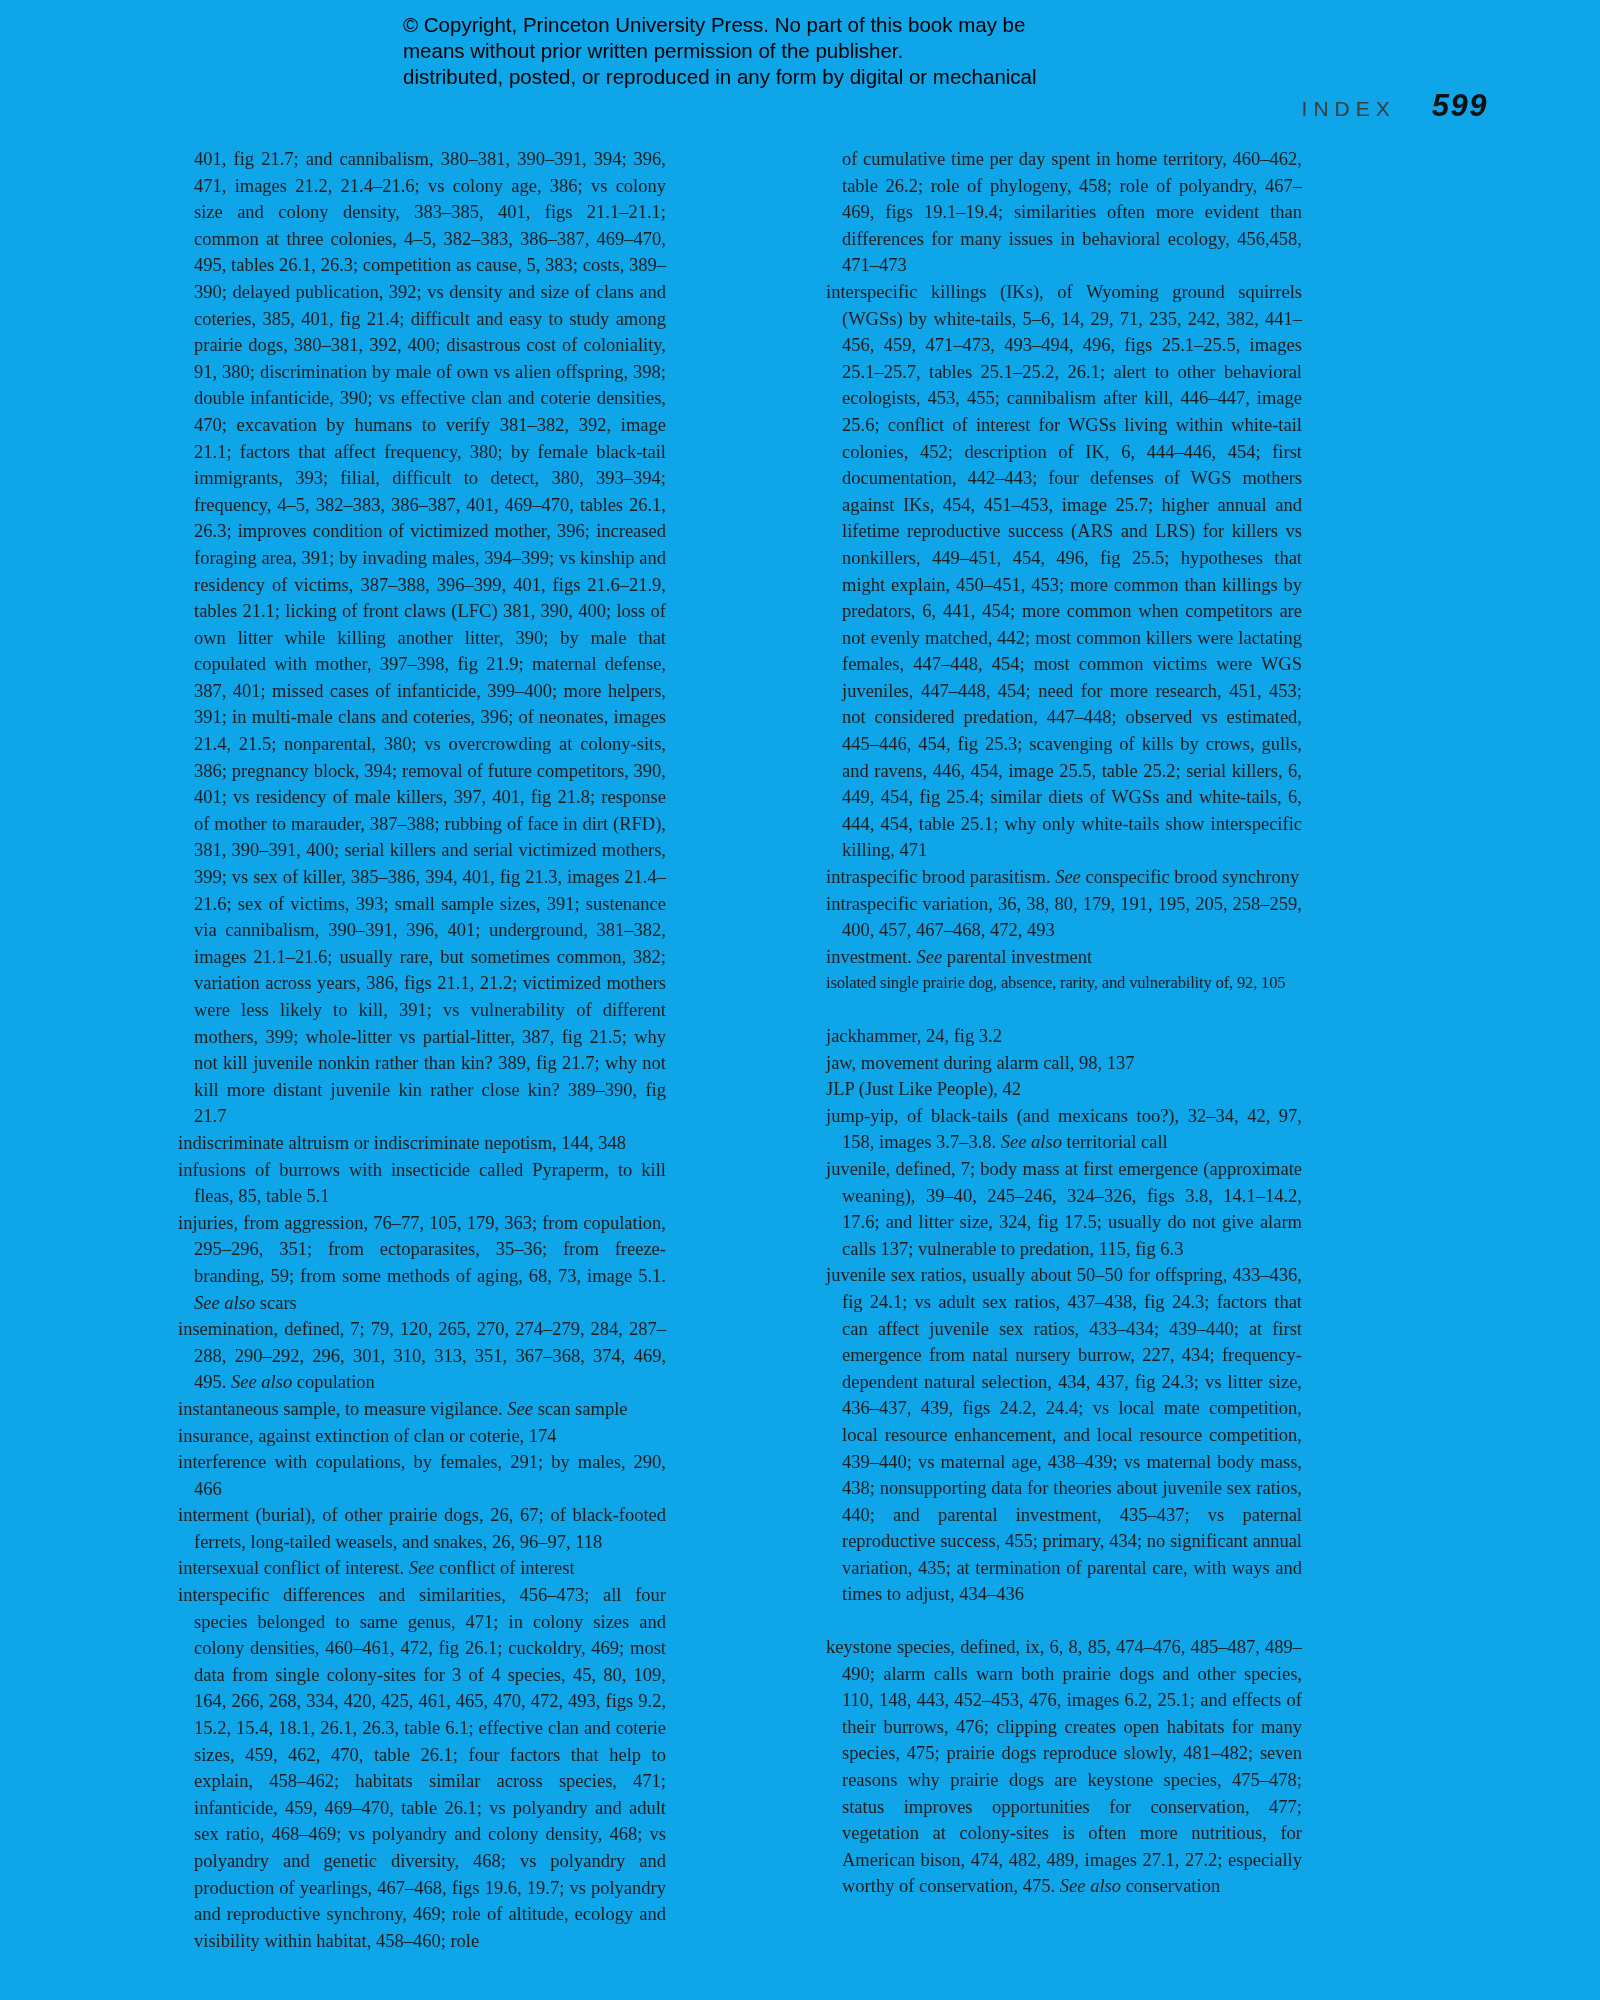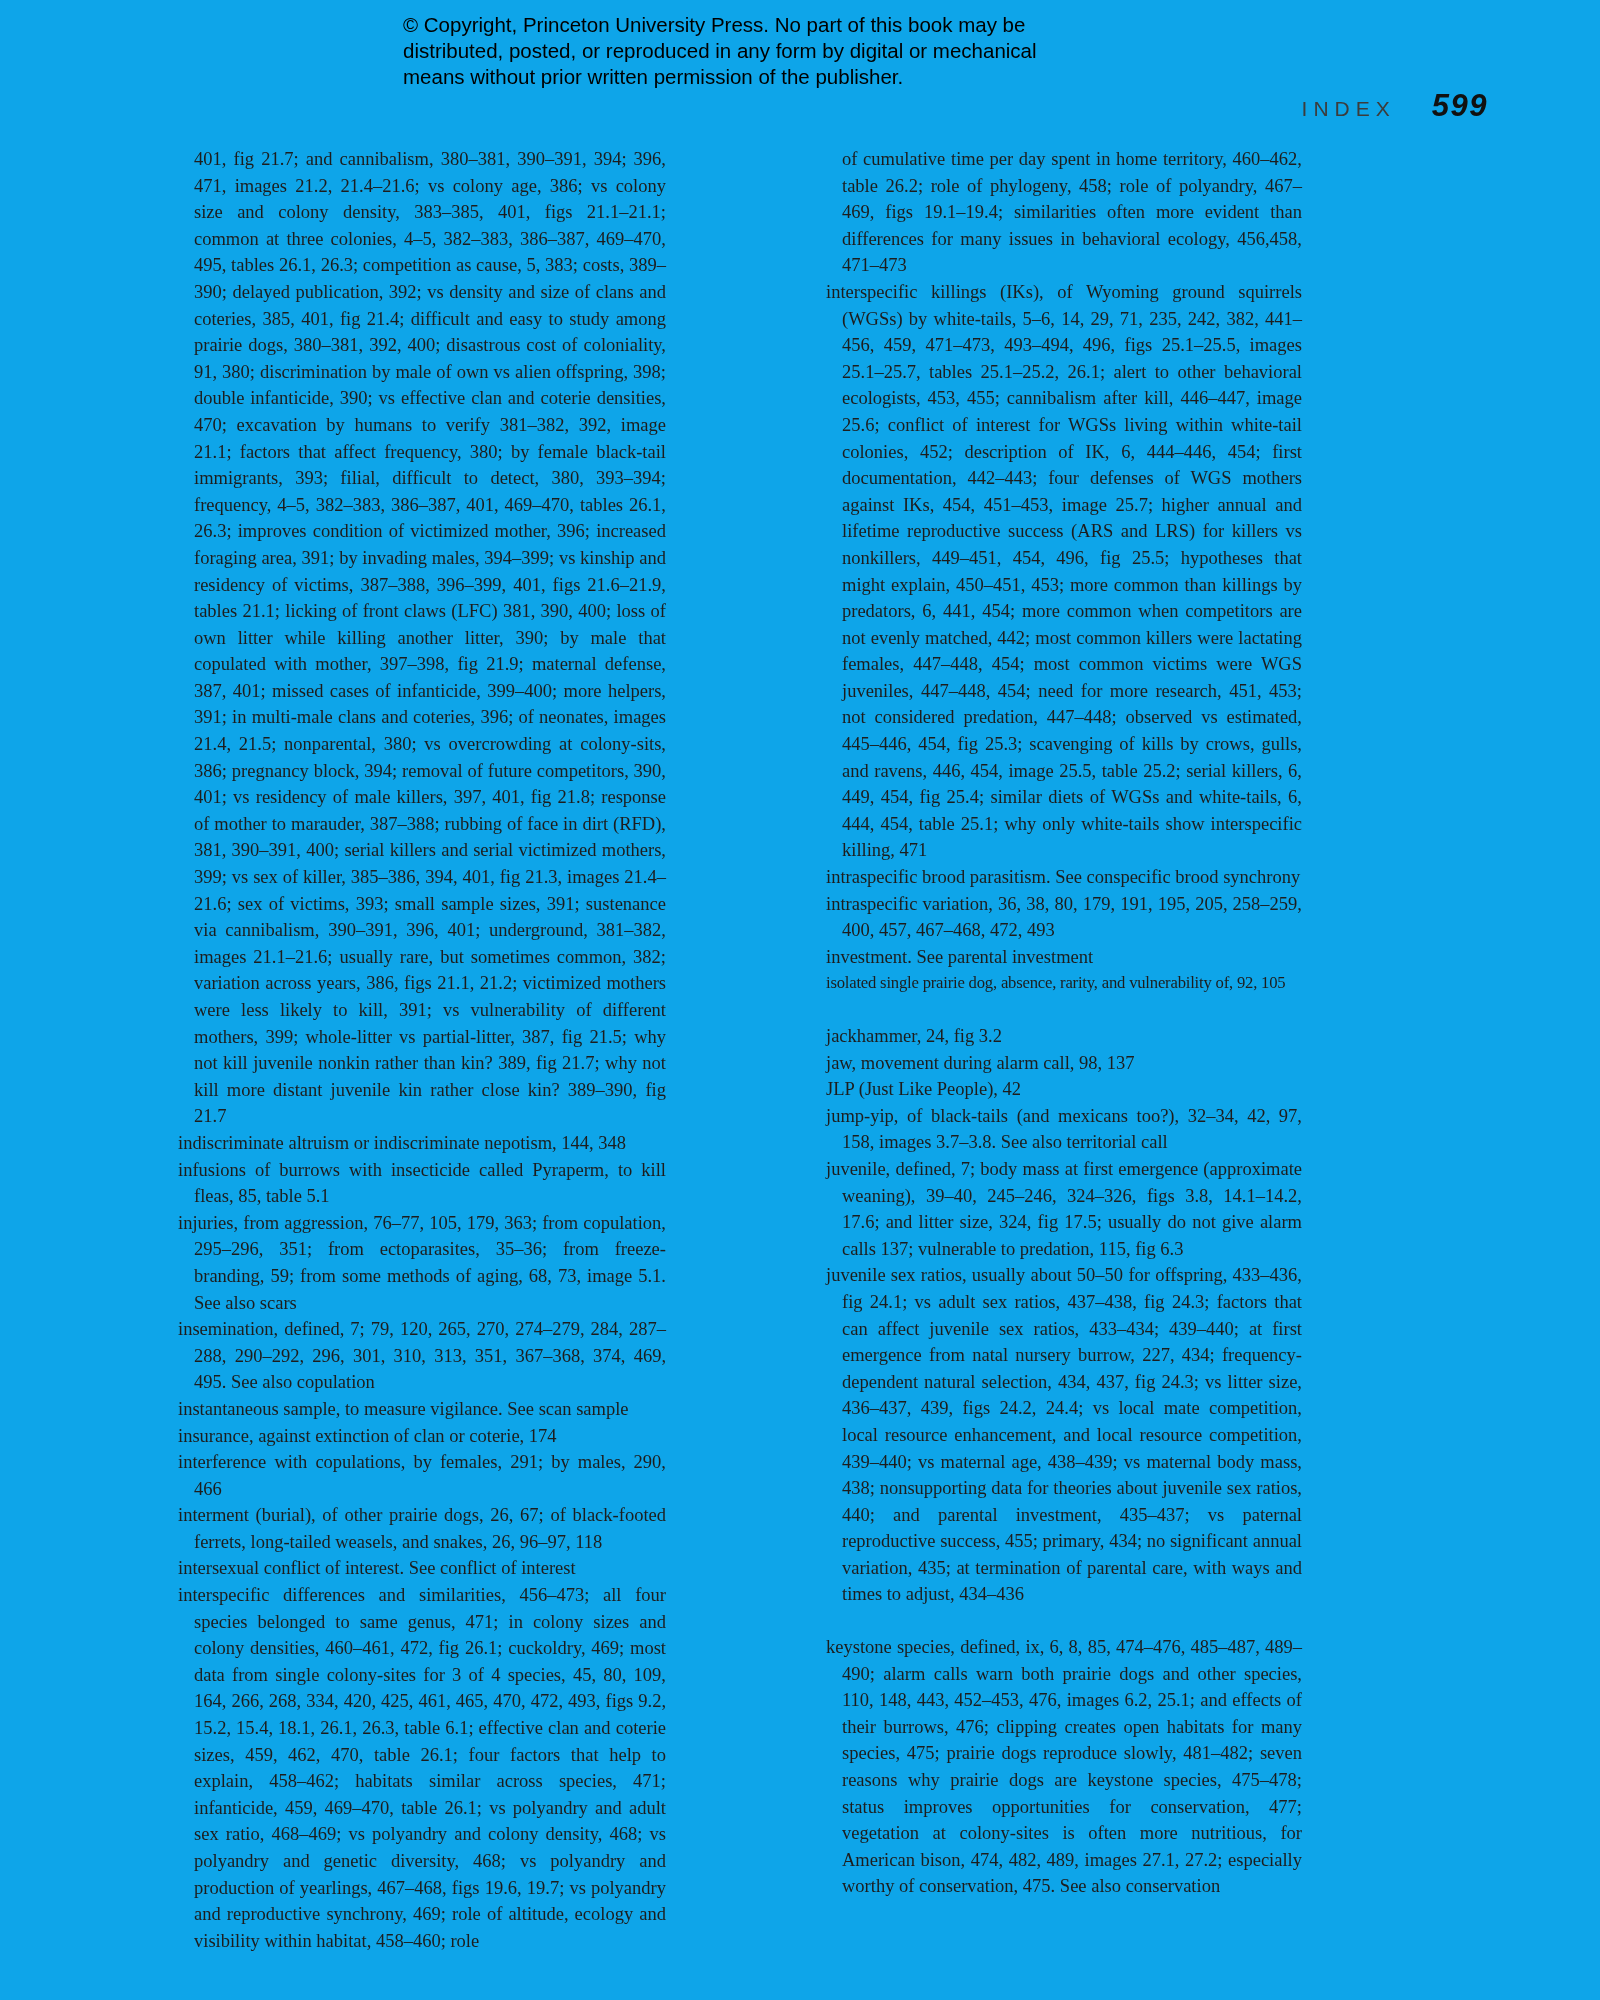--- a/index.html
+++ b/index.html
@@ -50,41 +50,41 @@
     font-size: 18.5px;
     line-height: 26.6px;
   }
   .col-left  { left: 178px; width: 488px; }
   .col-right { left: 826px; width: 476px; }
   p.idx { margin: 0; }
   p.idx.entry { padding-left: 16px; text-indent: -16px; }
   p.idx.cont  { padding-left: 16px; text-indent: 0; }
   p.idx.gap   { margin-top: 26px; }
   p.idx.condensed { font-size: 0.9em; letter-spacing: -0.2px; }
-  .it { }
+  .it { font-style: italic; }
   .footer {
     position: absolute;
     top: 1998px;
     left: 0;
     width: 1320px;
     text-align: center;
     font-family: "Liberation Sans", sans-serif;
     font-size: 23px;
     color: #000000;
   }
 </style>
 </head>
 <body>
 
 <div class="page">
 
   <div class="copyright">
     <div>© Copyright, Princeton University Press. No part of this book may be</div>
+    <div>means without prior written permission of the publisher.</div>
     <div>distributed, posted, or reproduced in any form by digital or mechanical</div>
-    <div>means without prior written permission of the publisher.</div>
   </div>
 
   <div class="running-head">
     <span class="index-title">INDEX</span>
     <span class="page-number">599</span>
   </div>
 
   <div class="col col-left" id="col-left">
       <p class="idx cont"><span>401, fig 21.7; and cannibalism, 380–381, 390–391, 394; 396, 471, images 21.2, 21.4–21.6; vs colony age, 386; vs colony size and colony density, 383–385, 401, figs 21.1–21.1; common at three colonies, 4–5, 382–383, 386–387, 469–470, 495, tables 26.1, 26.3; competition as cause, 5, 383; costs, 389–390; delayed publication, 392; vs density and size of clans and coteries, 385, 401, fig 21.4; difficult and easy to study among prairie dogs, 380–381, 392, 400; disastrous cost of coloniality, 91, 380; discrimination by male of own vs alien offspring, 398; double infanticide, 390; vs effective clan and coterie densities, 470; excavation by humans to verify 381–382, 392, image 21.1; factors that affect frequency, 380; by female black-tail immigrants, 393; filial, difficult to detect, 380, 393–394; frequency, 4–5, 382–383, 386–387, 401, 469–470, tables 26.1, 26.3; improves condition of victimized mother, 396; increased foraging area, 391; by invading males, 394–399; vs kinship and residency of victims, 387–388, 396–399, 401, figs 21.6–21.9, tables 21.1; licking of front claws (LFC) 381, 390, 400; loss of own litter while killing another litter, 390; by male that copulated with mother, 397–398, fig 21.9; maternal defense, 387, 401; missed cases of infanticide, 399–400; more helpers, 391; in multi-male clans and coteries, 396; of neonates, images 21.4, 21.5; nonparental, 380; vs overcrowding at colony-sits, 386; pregnancy block, 394; removal of future competitors, 390, 401; vs residency of male killers, 397, 401, fig 21.8; response of mother to marauder, 387–388; rubbing of face in dirt (RFD), 381, 390–391, 400; serial killers and serial victimized mothers, 399; vs sex of killer, 385–386, 394, 401, fig 21.3, images 21.4–21.6; sex of victims, 393; small sample sizes, 391; sustenance via cannibalism, 390–391, 396, 401; underground, 381–382, images 21.1–21.6; usually rare, but sometimes common, 382; variation across years, 386, figs 21.1, 21.2; victimized mothers were less likely to kill, 391; vs vulnerability of different mothers, 399; whole-litter vs partial-litter, 387, fig 21.5; why not kill juvenile nonkin rather than kin? 389, fig 21.7; why not kill more distant juvenile kin rather close kin? 389–390, fig 21.7</span></p>
       <p class="idx entry"><span>indiscriminate altruism or indiscriminate nepotism, 144, 348</span></p>

